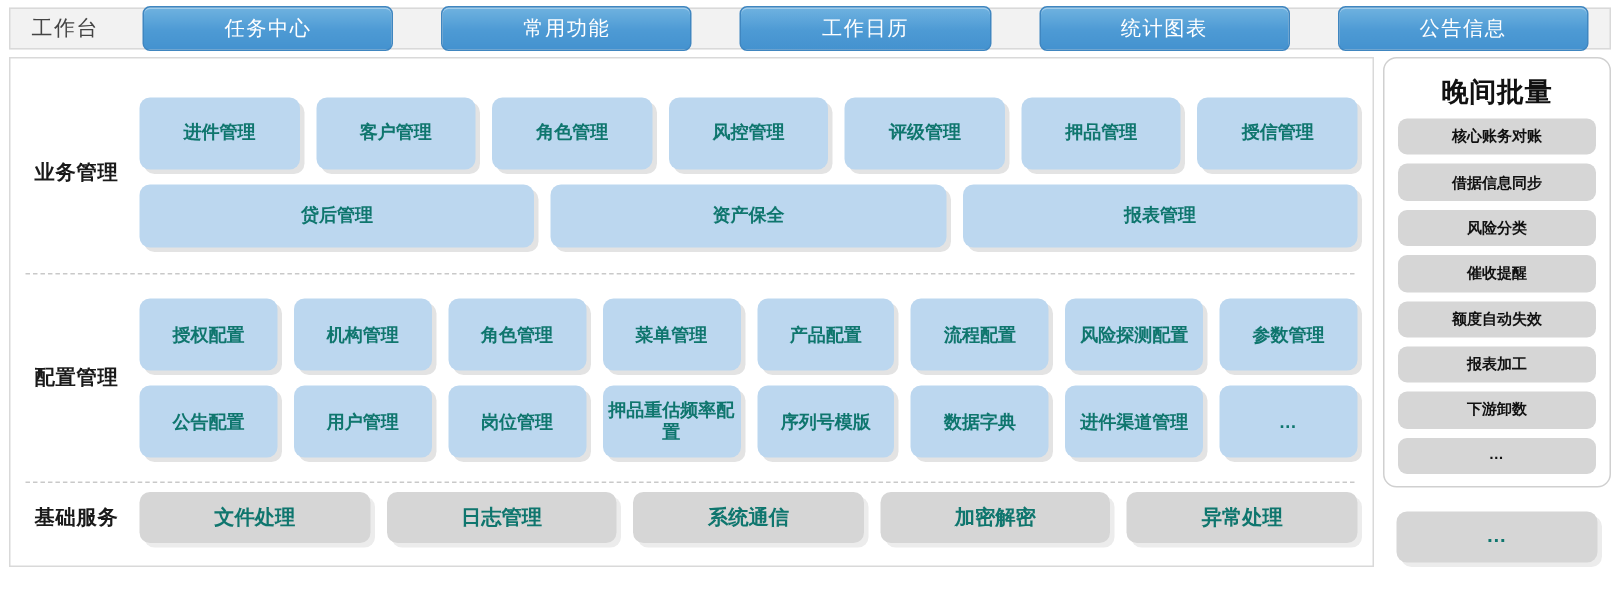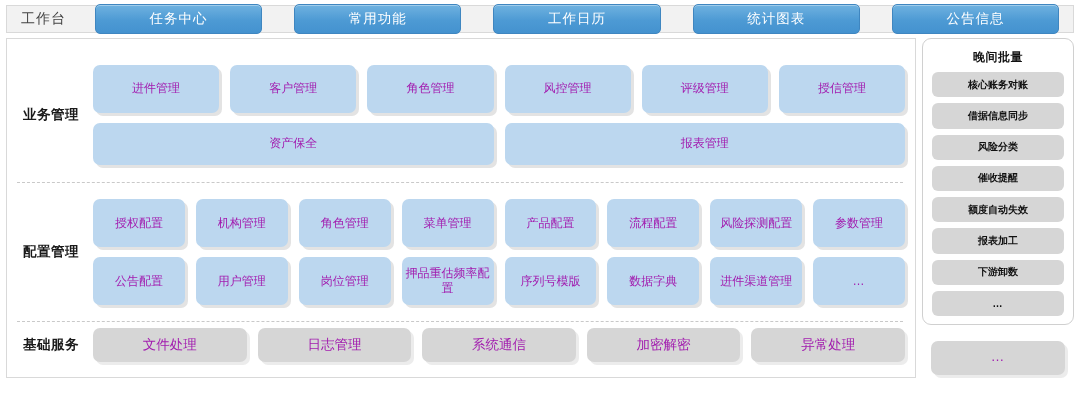--- a/index.html
+++ b/index.html
@@ -115,22 +115,22 @@
   }
 
   .cell {
     flex: 1;
     border-radius: 7px;
     display: flex;
     align-items: center;
     justify-content: center;
     text-align: center;
     font-size: 12px;
-    font-weight: normal;
-    color: #a21caf;
+    font-weight: bold;
+    color: #0f766e;
     line-height: 1.25;
     cursor: pointer;
     padding: 2px 3px;
   }
   .cell.blue {
     background: #bcd7ef;
     box-shadow: 3px 3px 0 0 #e3e3e3;
   }
   .cell.grey {
     background: #d6d6d6;
@@ -155,21 +155,21 @@
   .batch-panel {
     border: 1px solid #d0d0d0;
     border-radius: 9px;
     background: #ffffff;
     padding: 6px 9px 8px 9px;
     display: flex;
     flex-direction: column;
     height: 287px;
   }
   .batch-title {
-    font-size: 12px;
+    font-size: 18px;
     font-weight: bold;
     color: #111;
     text-align: center;
     padding: 4px 0 6px 0;
     letter-spacing: 0.5px;
   }
   .batch-list {
     flex: 1;
     display: flex;
     flex-direction: column;
@@ -224,23 +224,25 @@
 
       <div class="section biz">
         <div class="sec-label">业务管理</div>
         <div class="sec-rows">
           <div class="row biz-1">
             <div class="cell blue">进件管理</div>
             <div class="cell blue">客户管理</div>
             <div class="cell blue">角色管理</div>
             <div class="cell blue">风控管理</div>
             <div class="cell blue">评级管理</div>
+            <div class="cell blue">押品管理</div>
             <div class="cell blue">授信管理</div>
           </div>
           <div class="row biz-2">
+            <div class="cell blue">贷后管理</div>
             <div class="cell blue">资产保全</div>
             <div class="cell blue">报表管理</div>
           </div>
         </div>
       </div>
 
       <div class="divider"></div>
 
       <div class="section cfg">
         <div class="sec-label">配置管理</div>

